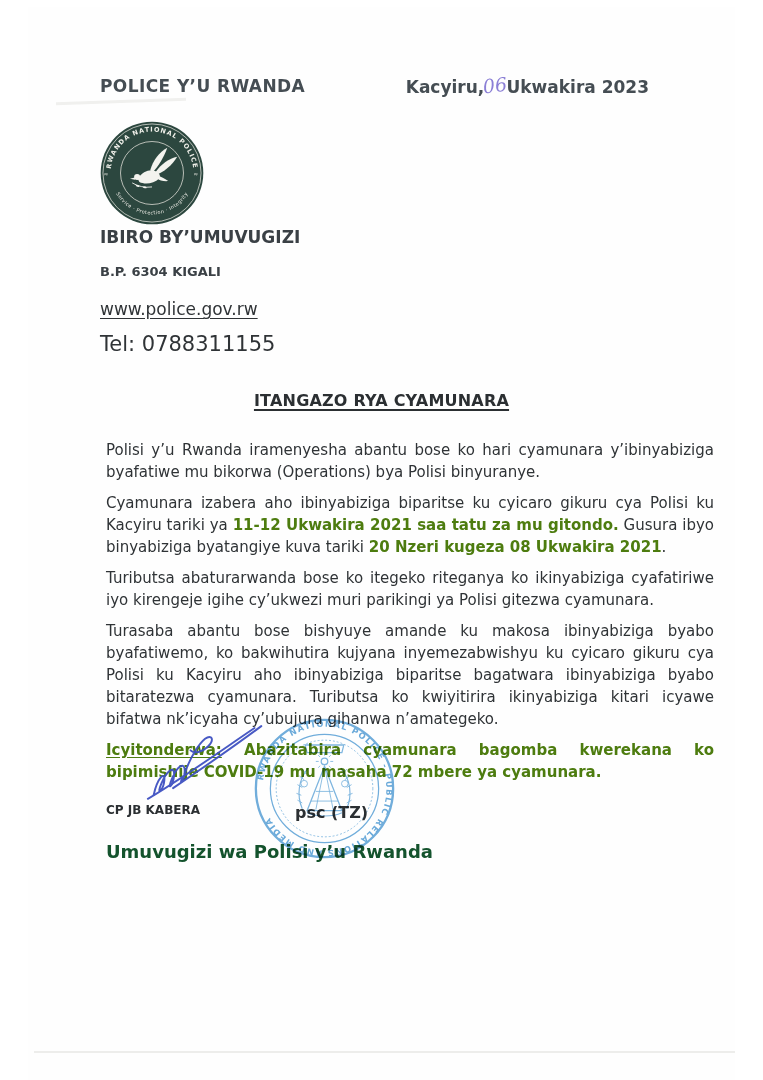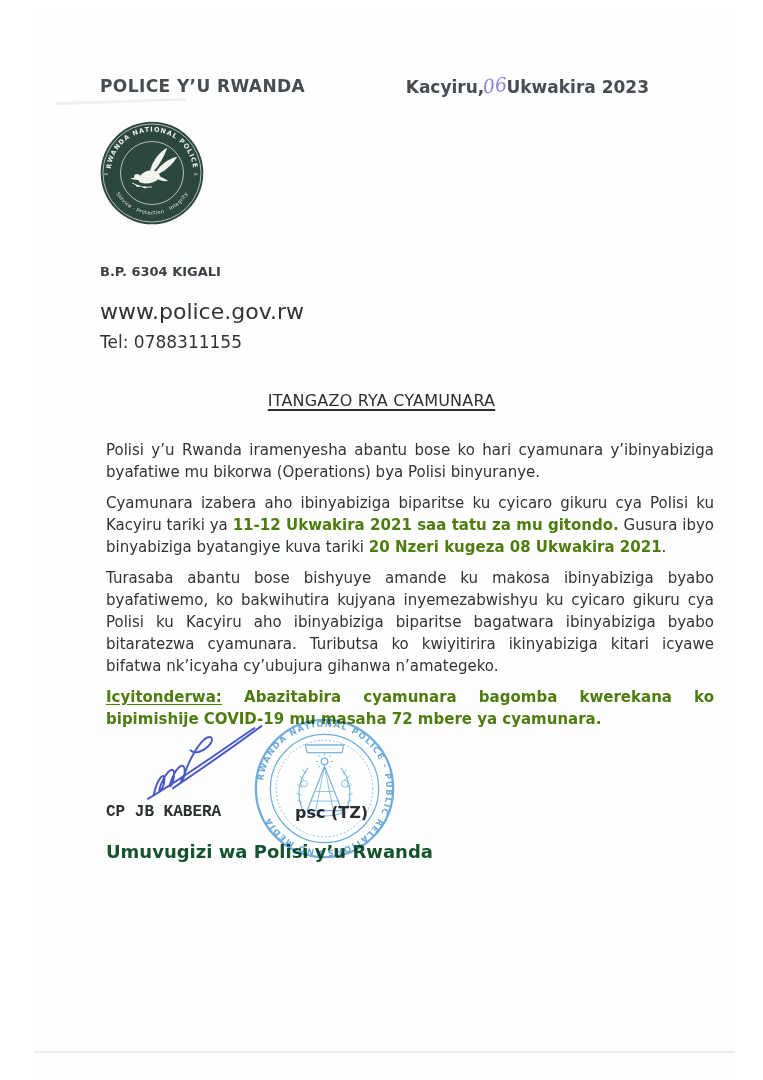--- a/index.html
+++ b/index.html
@@ -20,26 +20,26 @@
   }
   .handwritten {
     display:inline-block; font-family:"DejaVu Serif", serif; font-style:italic;
     font-weight:normal; color:#8b7fd6; font-size:19px;
     transform:rotate(-7deg) translateY(-1px); margin:0 -1px;
   }
   .seal { position:absolute; left:70px; top:112px; width:108px; height:108px; }
   .contact-line { position:absolute; left:72px; white-space:nowrap; }
   .office   { top:220px; font-size:17px; font-weight:bold; color:#3a4045; }
   .pobox    { top:257px; font-size:13px; font-weight:bold; color:#3a4045; }
-  .website  { top:292px; font-size:22px; text-underline-offset:3px; }
-  .phone    { top:325px; font-size:17px; }
+  .website  { top:292px; font-size:17px; text-decoration:underline; text-underline-offset:3px; }
+  .phone    { top:325px; font-size:21px; }
   
   .doc-title {
     position:absolute; left:0; right:0; top:384px; text-align:center;
-    font-size:16px; font-weight:normal; letter-spacing:0.2px;
+    font-size:16px; font-weight:bold; letter-spacing:0.2px;
     text-decoration:underline; text-underline-offset:3px; text-decoration-thickness:1.5px;
     color:#2b2f32;
   }
   .body-text {
     position:absolute; left:78px; top:432px; width:608px;
     font-size:15px; line-height:22px; text-align:justify; color:#2f3336;
     z-index:2;
   }
   .body-text p { margin:0 0 9px 0; }
   .body-text b { font-weight:bold; color:#4d7c0f; }
@@ -47,21 +47,21 @@
   .note p { font-weight:bold; }
   
   .signature {
     position:absolute; left:116px; top:710px; width:126px; height:88px;
     z-index:4; opacity:0.95;
   }
   .stamp {
     position:absolute; left:224px; top:709px; width:145px; height:145px;
     z-index:3; mix-blend-mode:multiply; opacity:0.85;
   }
-  .signer-name { position:absolute; left:78px;  top:796px; font-size:16px; font-weight:bold; color:#2b2f32; z-index:2;font-family:Liberation Mono, monospace; }
+  .signer-name { position:absolute; left:78px;  top:796px; font-size:12px; font-weight:bold; color:#2b2f32; z-index:2; }
   .signer-cred { position:absolute; left:267px; top:796px; font-size:16px; font-weight:bold; color:#2b2f32; z-index:2; }
   .signer-role { position:absolute; left:78px;  top:834px; font-size:18px; font-weight:bold; color:#14532d; z-index:2; }
   
   .artifact-top { position:absolute; left:28px; top:93px; width:130px; height:3px; background:#f0f0ee; transform:rotate(-2deg); }
   .artifact-bottom { position:absolute; left:6px; top:1044px; width:751px; height:2px; background:#ededeb; }
 </style>
 </head>
 <body>
 
 <div class="page">
@@ -93,29 +93,31 @@
       <path d="M44,66 C50,58 58,55 64,58 C68,60 70,63 68,66 C62,72 52,73 46,70 Z"></path>
       <circle cx="43.5" cy="64.5" r="3.4"></circle>
       <path d="M41,65 L35.5,66.5 L41.2,67.5 Z"></path>
       <path d="M66,63 C70,64 74,66 78,69 C73,69.6 68,68 65.5,66 Z"></path>
       <path d="M38,71 Q48,77 60,75.5" stroke="#f3f3ee" stroke-width="1" fill="none"></path>
       <ellipse cx="44" cy="74.4" rx="2.2" ry="1" transform="rotate(18 44 74.4)"></ellipse>
       <ellipse cx="52" cy="76" rx="2.2" ry="1" transform="rotate(8 52 76)"></ellipse>
     </g>
   </svg>
 
+  <div class="contact-line office">IBIRO BY’UMUVUGIZI</div>
   <div class="contact-line pobox">B.P. 6304 KIGALI</div>
   <div class="contact-line website">www.police.gov.rw</div>
   <div class="contact-line phone">Tel: 0788311155</div>
 
   <div class="doc-title">ITANGAZO RYA CYAMUNARA</div>
 
   <div class="body-text">
     <p>Polisi y’u Rwanda iramenyesha abantu bose ko hari cyamunara y’ibinyabiziga byafatiwe mu bikorwa (Operations) bya Polisi binyuranye.</p>
     <p><span>Cyamunara izabera aho ibinyabiziga biparitse ku cyicaro gikuru cya Polisi ku Kacyiru tariki ya </span><b>11-12 Ukwakira 2021 saa tatu za mu gitondo.</b><span> Gusura ibyo binyabiziga byatangiye kuva tariki </span><b>20 Nzeri kugeza 08 Ukwakira 2021</b><span>.</span></p>
+    <p>Tuributsa abaturarwanda bose ko itegeko riteganya ko ikinyabiziga cyafatiriwe iyo kirengeje igihe cy’ukwezi muri parikingi ya Polisi gitezwa cyamunara.</p>
     <p>Turasaba abantu bose bishyuye amande ku makosa ibinyabiziga byabo byafatiwemo, ko bakwihutira kujyana inyemezabwishyu ku cyicaro gikuru cya Polisi ku Kacyiru aho ibinyabiziga biparitse bagatwara ibinyabiziga byabo bitaratezwa cyamunara. Tuributsa ko kwiyitirira ikinyabiziga kitari icyawe bifatwa nk’icyaha cy’ubujura gihanwa n’amategeko.</p>
     <div class="note">
       <p><b class="u">Icyitonderwa:</b><b> Abazitabira cyamunara bagomba kwerekana ko bipimishije COVID-19 mu masaha 72 mbere ya cyamunara.</b></p>
     </div>
   </div>
 
   <svg class="signature" viewBox="0 0 130 90" fill="none" stroke="#3f51c1" stroke-width="2" stroke-linecap="round">
     <path d="M10,80 C14,62 22,55 21,65 C20,75 12,82 18,68 C24,54 32,49 31,60 C30,71 23,77 29,63 C35,49 42,46 42,55 C42,65 35,72 40,61"></path>
     <path d="M42,58 C48,40 57,27 63,22 C70,17 73,23 66,30 C60,36 52,38 48,34"></path>
     <path d="M4,84 C32,68 80,34 114,11"></path>

